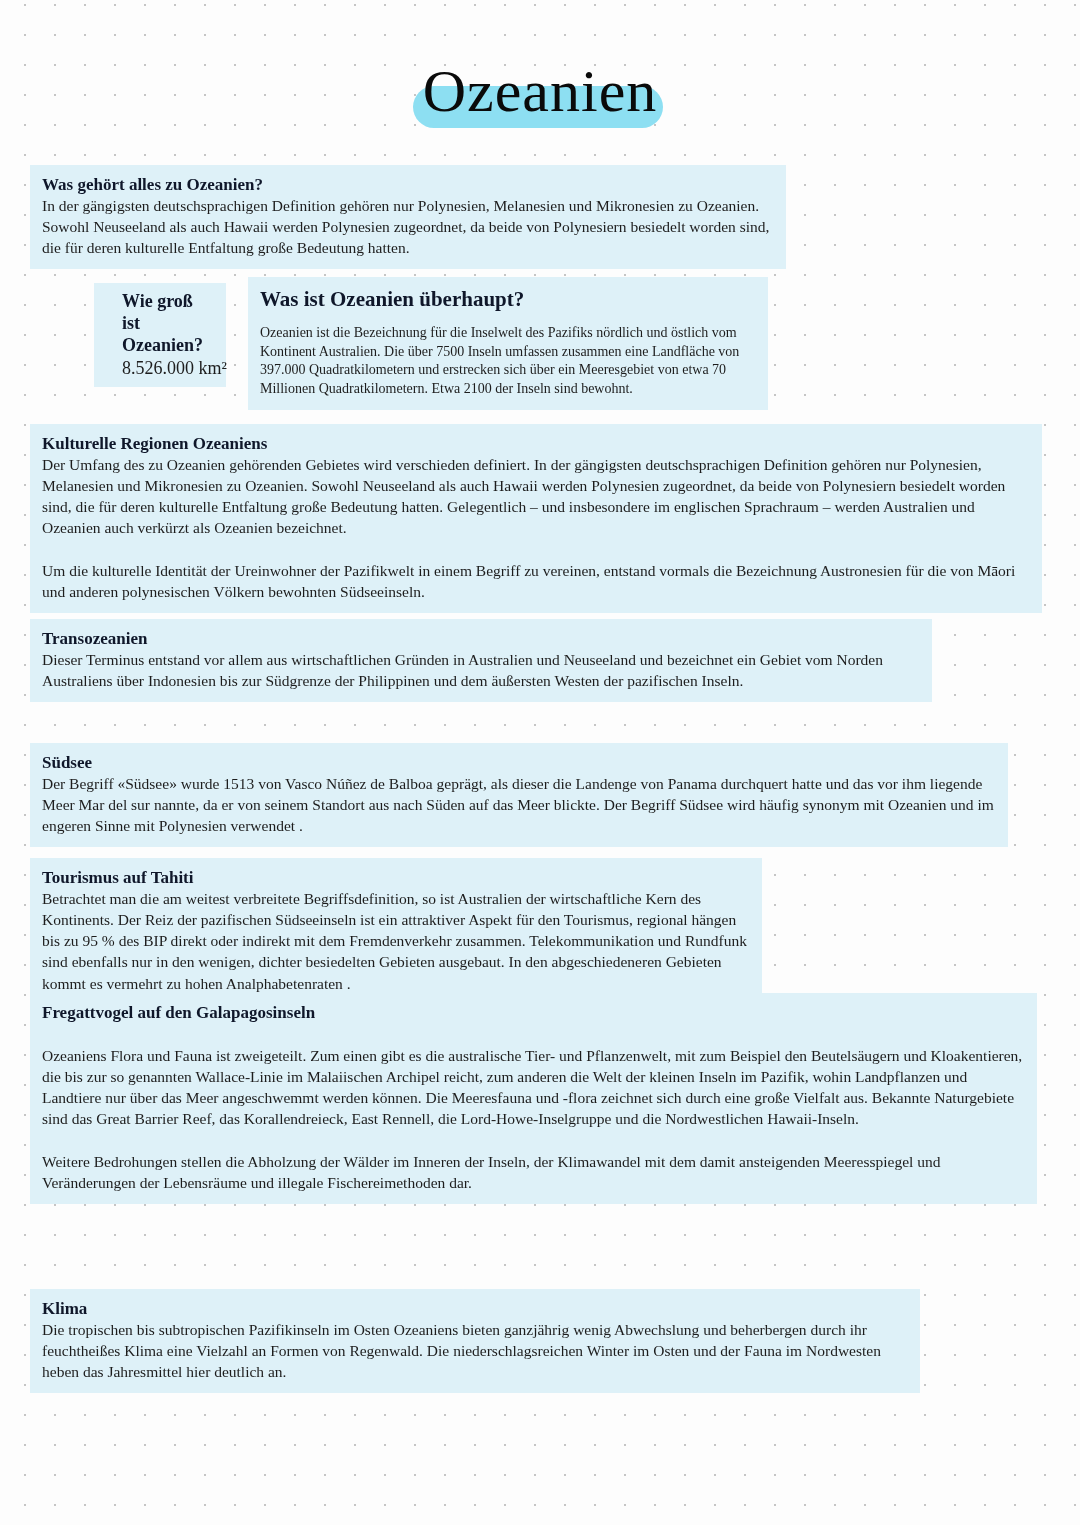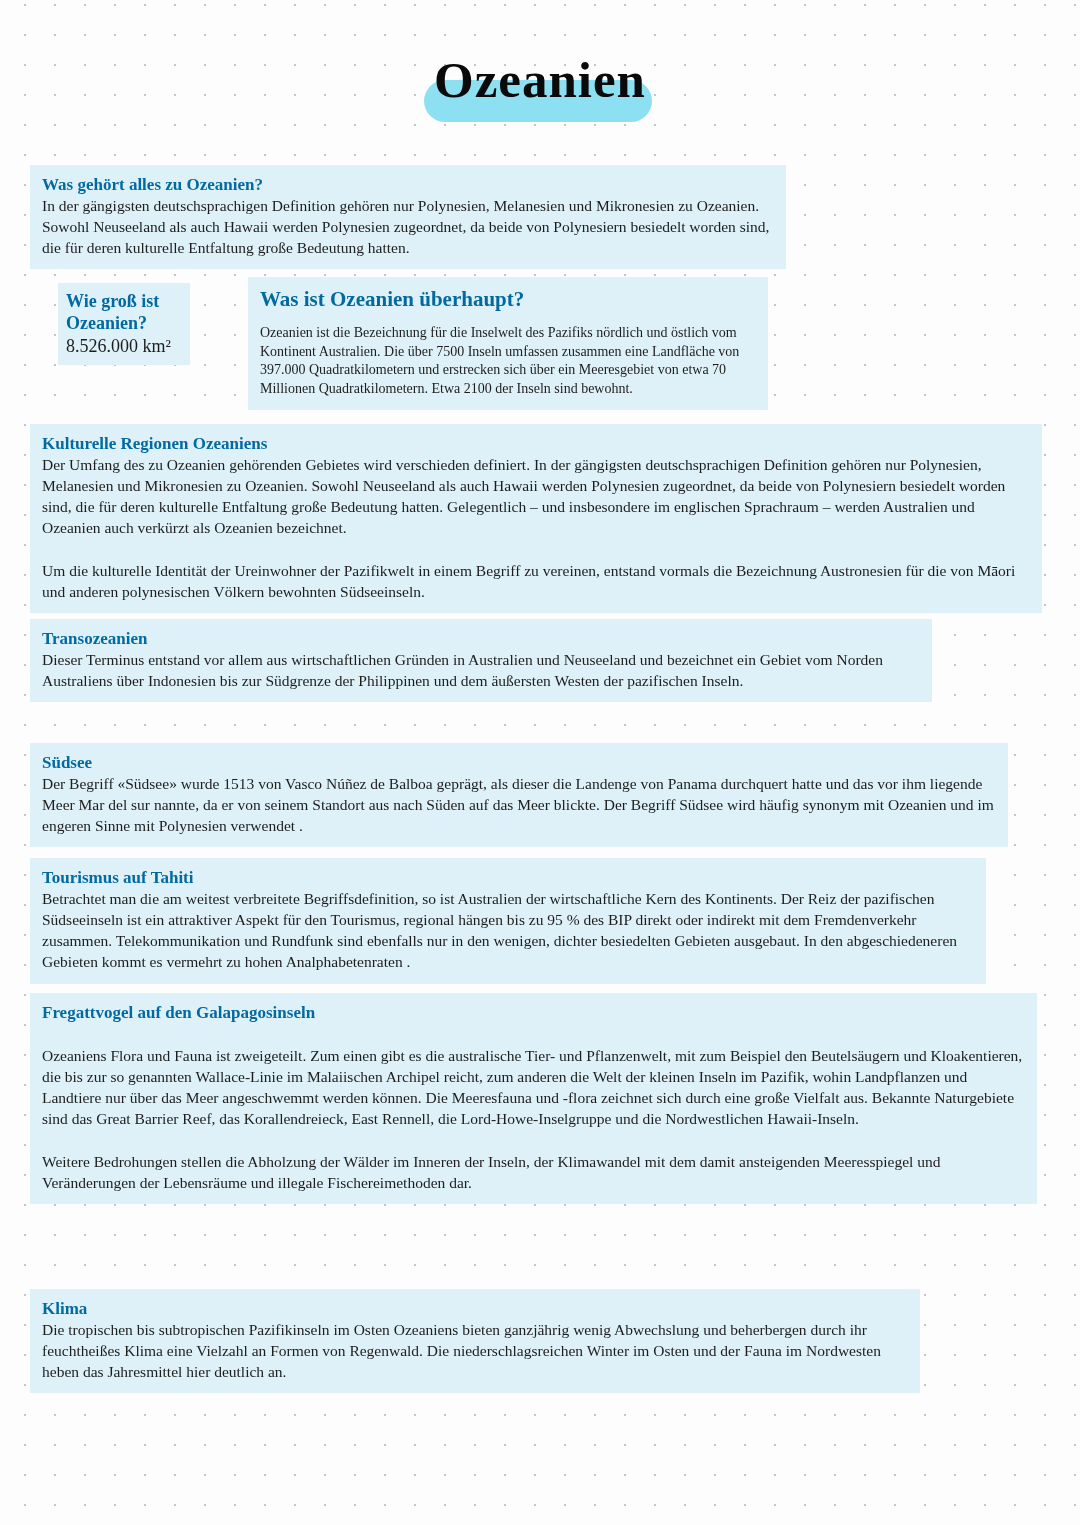--- a/index.html
+++ b/index.html
@@ -29,23 +29,23 @@
   .title-row{
     position:absolute;
     top:18px;
     left:0;
     width:100%;
     text-align:center;
   }
   .title-wrap{
     position:relative;
     display:inline-block;
-    font-size:51px;
+    font-size:60px;
     line-height:1.1;
-    font-weight:700;
+    font-weight:400;
     letter-spacing:1px;
     color:#0a0a0a;
   }
   .title-pill{
     position:absolute;
     left:-10px;
     right:-6px;
     top:28px;
     height:42px;
     background:var(--highlight);
@@ -55,29 +55,29 @@
   .title-text{position:relative;z-index:1;}
   .box{
     position:absolute;
     background:var(--section-bg);
     padding:9px 14px 11px 12px;
   }
   .box h2{
     font-size:17px;
     line-height:1.25;
     margin:0;
-    color:#0369a1;
+    color:#0f172a;
   }
   .box p{
     font-size:15.5px;
     line-height:1.36;
     margin:0;
   }
   .box p.gap{margin-top:21px;}
-  .box.size-box{padding:8px 8px;}
+  .box.size-box{padding:8px 28px;margin-left:36px;}
   .box.size-box h2{font-size:18px;line-height:1.22;}
   .box.size-box .size-value{font-size:18px;line-height:1.25;font-weight:400;white-space:nowrap;}
   .box.what-box h2{font-size:21px;margin-bottom:12px;}
   .box.what-box p{font-size:14px;line-height:1.33;}
   .box.fauna-box h2{margin-bottom:22px;}
 </style>
 </head>
 <body>
 
 <div class="page">
@@ -113,21 +113,21 @@
   <section class="box" style="left:30px;top:619px;width:902px;">
     <h2>Transozeanien</h2>
     <p>Dieser Terminus entstand vor allem aus wirtschaftlichen Gründen in Australien und Neuseeland und bezeichnet ein Gebiet vom Norden Australiens über Indonesien bis zur Südgrenze der Philippinen und dem äußersten Westen der pazifischen Inseln.</p>
   </section>
 
   <section class="box" style="left:30px;top:743px;width:978px;">
     <h2>Südsee</h2>
     <p>Der Begriff «Südsee» wurde 1513 von Vasco Núñez de Balboa geprägt, als dieser die Landenge von Panama durchquert hatte und das vor ihm liegende Meer Mar del sur nannte, da er von seinem Standort aus nach Süden auf das Meer blickte. Der Begriff Südsee wird häufig synonym mit Ozeanien und im engeren Sinne mit Polynesien verwendet .</p>
   </section>
 
-  <section class="box" style="left:30px;top:858px;width:956px;">
+  <section class="box" style="left:30px;top:858px;width:732px;">
     <h2>Tourismus auf Tahiti</h2>
     <p>Betrachtet man die am weitest verbreitete Begriffsdefinition, so ist Australien der wirtschaftliche Kern des Kontinents. Der Reiz der pazifischen Südseeinseln ist ein attraktiver Aspekt für den Tourismus, regional hängen bis zu 95 % des BIP direkt oder indirekt mit dem Fremdenverkehr zusammen. Telekommunikation und Rundfunk sind ebenfalls nur in den wenigen, dichter besiedelten Gebieten ausgebaut. In den abgeschiedeneren Gebieten kommt es vermehrt zu hohen Analphabetenraten .</p>
   </section>
 
   <section class="box fauna-box" style="left:30px;top:993px;width:1007px;">
     <h2>Fregattvogel auf den Galapagosinseln</h2>
     <p>Ozeaniens Flora und Fauna ist zweigeteilt. Zum einen gibt es die australische Tier- und Pflanzenwelt, mit zum Beispiel den Beutelsäugern und Kloakentieren, die bis zur so genannten Wallace-Linie im Malaiischen Archipel reicht, zum anderen die Welt der kleinen Inseln im Pazifik, wohin Landpflanzen und Landtiere nur über das Meer angeschwemmt werden können. Die Meeresfauna und -flora zeichnet sich durch eine große Vielfalt aus. Bekannte Naturgebiete sind das Great Barrier Reef, das Korallendreieck, East Rennell, die Lord-Howe-Inselgruppe und die Nordwestlichen Hawaii-Inseln.</p>
     <p class="gap">Weitere Bedrohungen stellen die Abholzung der Wälder im Inneren der Inseln, der Klimawandel mit dem damit ansteigenden Meeresspiegel und Veränderungen der Lebensräume und illegale Fischereimethoden dar.</p>
   </section>
 

